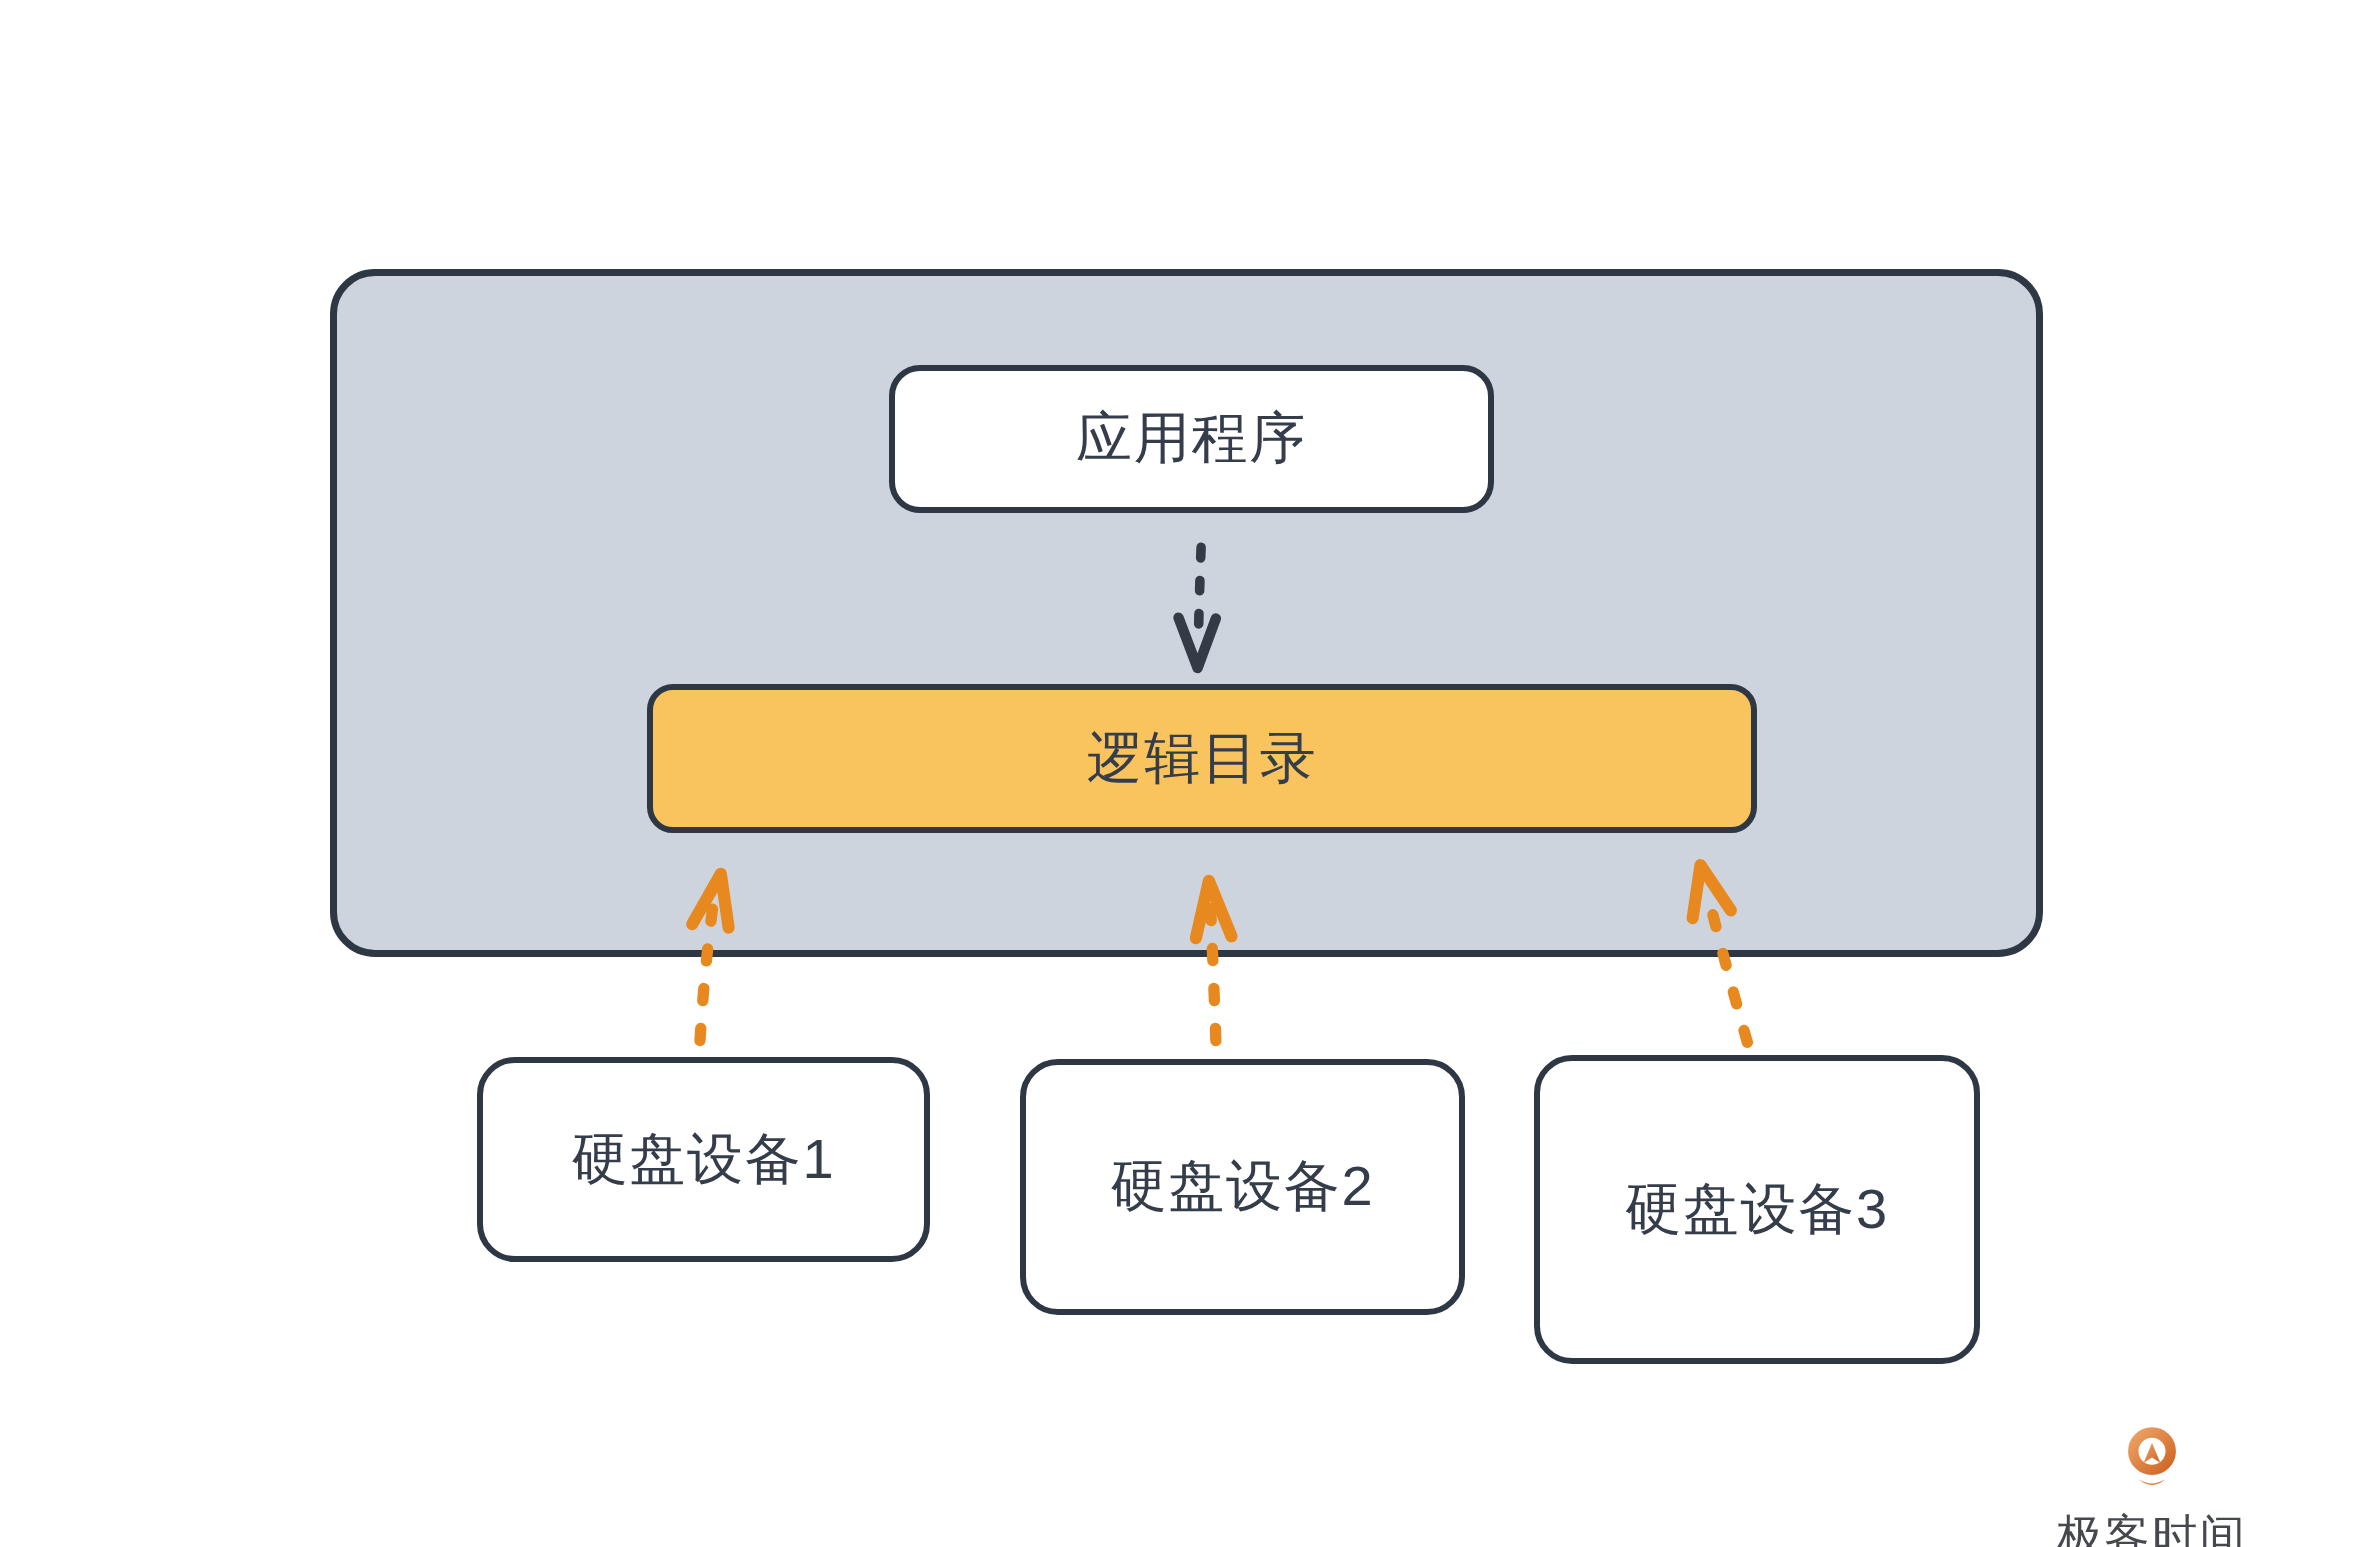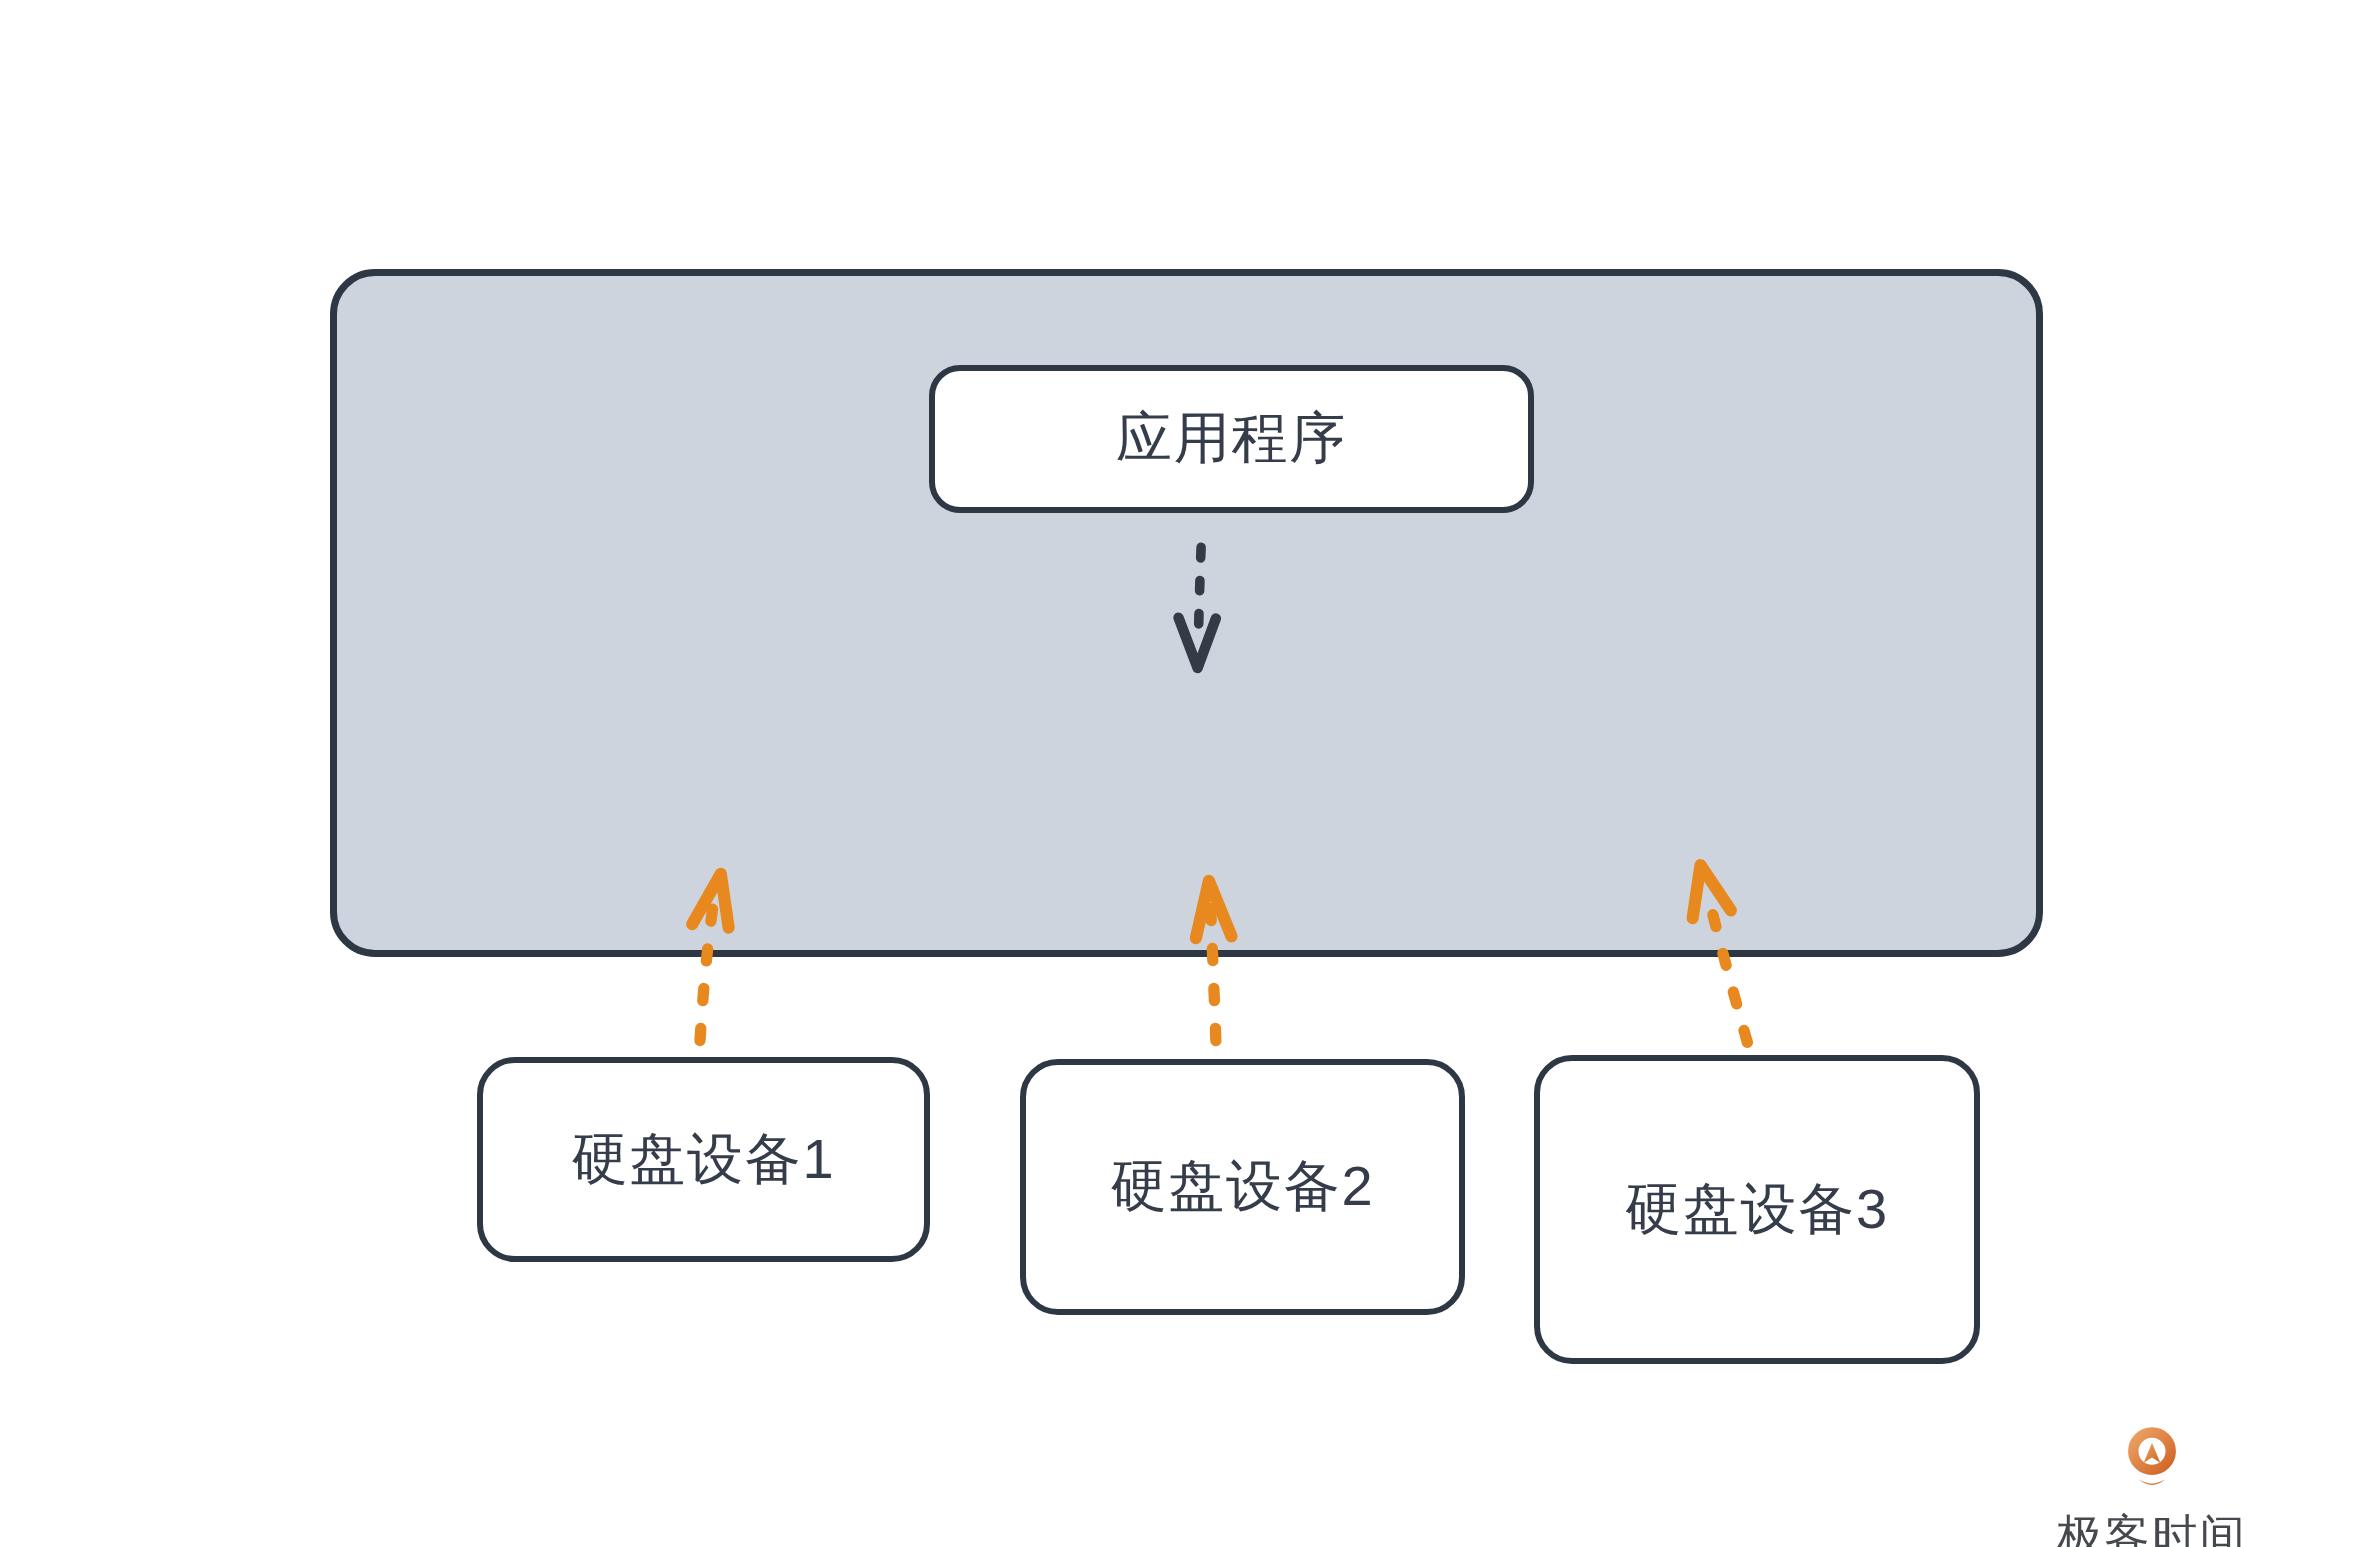--- a/index.html
+++ b/index.html
@@ -36,21 +36,21 @@
     display:flex;align-items:center;justify-content:center;
     border:6px solid var(--outline);
     color:var(--node-text);
     font-size:56px;
     font-weight:500;
     letter-spacing:1.7px;
     white-space:nowrap;
   }
   .node-app{
     left:889px;top:365px;width:605px;height:148px;
-    background:#ffffff;border-radius:31px;margin-left:40px;
+    background:#ffffff;border-radius:31px;
   }
   .node-logical{
     left:647px;top:684px;width:1110px;height:149px;
     background:var(--highlight-fill);border-radius:26px;
   }
   .node-disk{background:#ffffff;border-radius:38px;}
   .node-disk1{left:477px;top:1057px;width:453px;height:205px;}
   .node-disk2{left:1008px;top:1059px;width:445px;height:256px;margin-left:12px;}
   .node-disk3{left:1534px;top:1055px;width:446px;height:309px;}
   .arrow-layer{
@@ -88,20 +88,23 @@
 <body>
 
 <div class="canvas">
 
   <div class="system-container"></div>
 
   <div class="node node-app">
     <span>应用程序</span>
   </div>
 
+  <div class="node node-logical">
+    <span>逻辑目录</span>
+  </div>
 
   <div class="node node-disk node-disk1">
     <span>硬盘设备1</span>
   </div>
 
   <div class="node node-disk node-disk2">
     <span>硬盘设备2</span>
   </div>
 
   <div class="node node-disk node-disk3">

